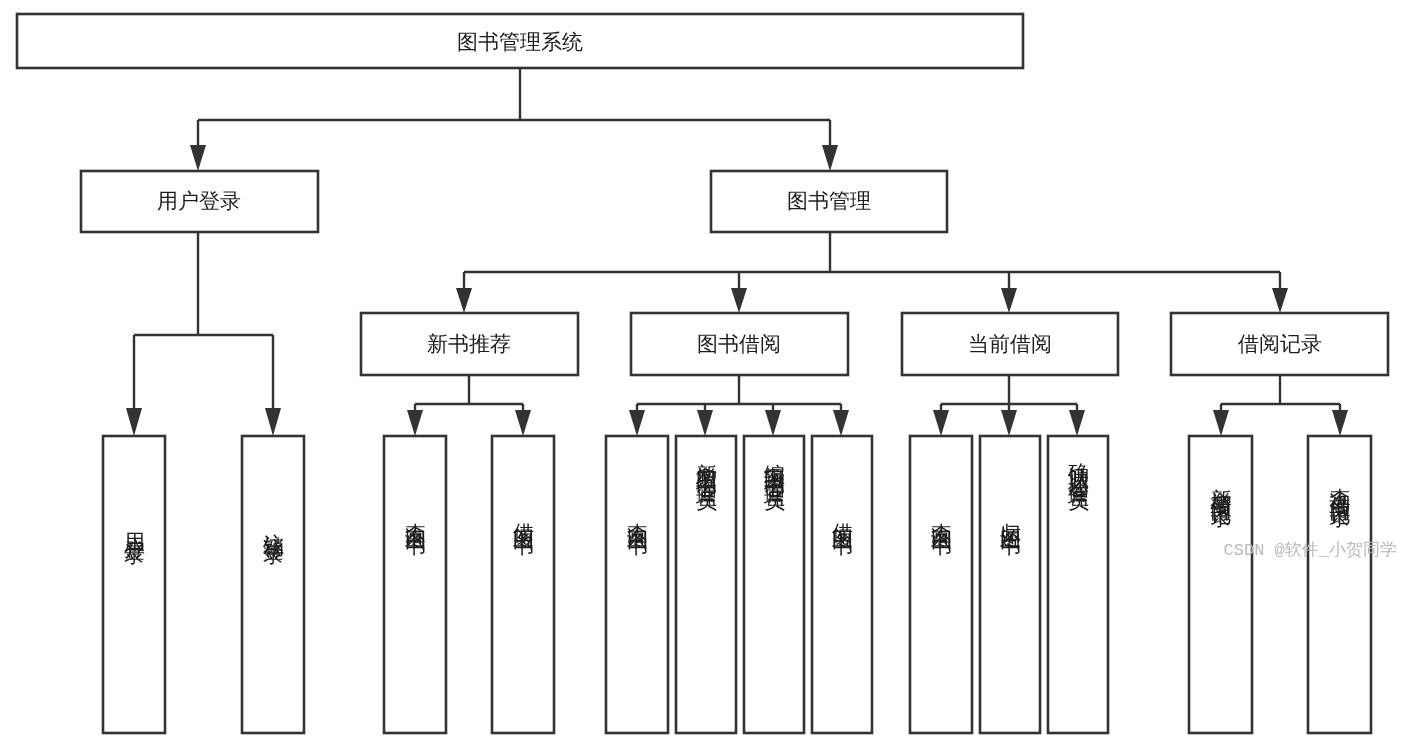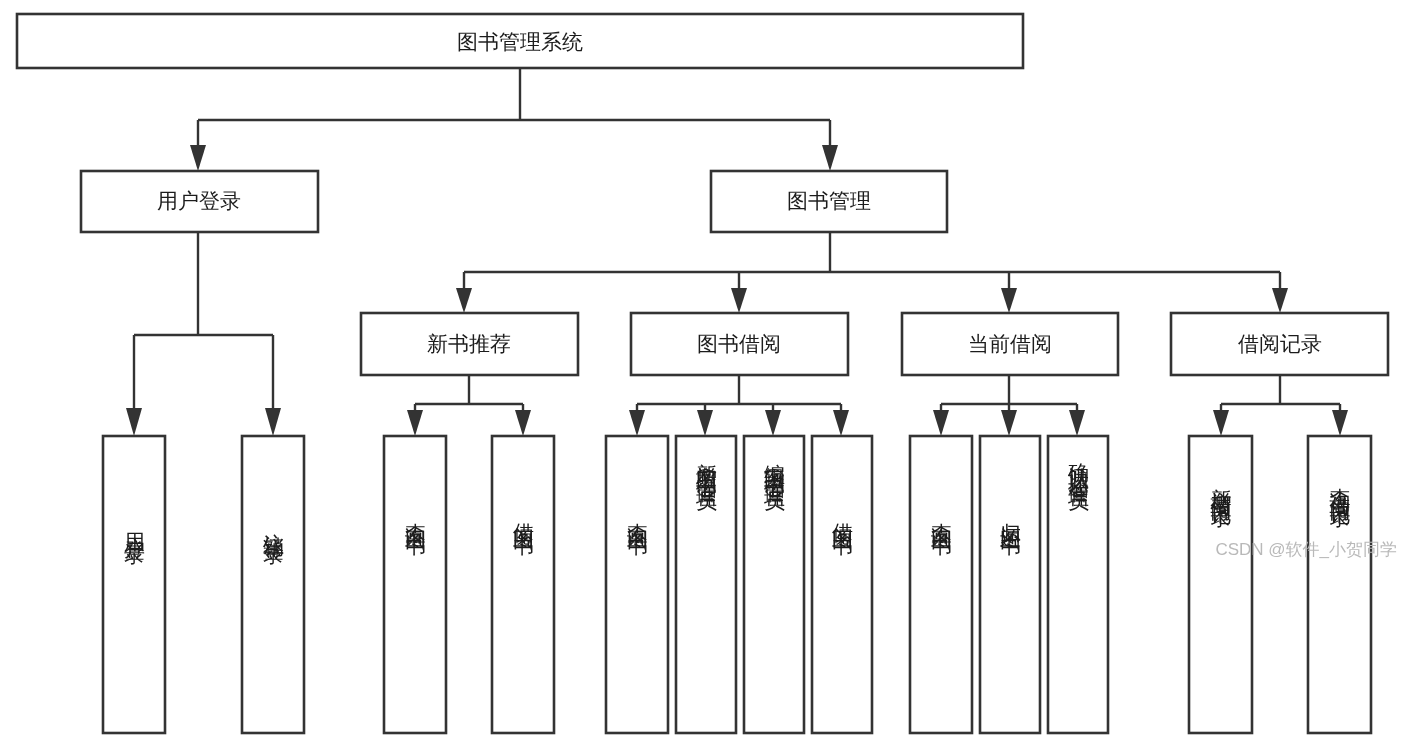--- a/index.html
+++ b/index.html
@@ -64,21 +64,21 @@
     font-size: 21px;
     line-height: 1;
     color: #1c1c1c;
     letter-spacing: 4px;
     white-space: nowrap;
   }
   .watermark {
     position: absolute;
     right: 8px;
     bottom: 6px;
-    font-family: Liberation Sans, sans-serif;
+    font-family: Liberation Mono, monospace;
     font-size: 17px;
     color: #b9b9b9;
     white-space: nowrap;
     pointer-events: none;
   }
 </style>
 </head>
 <body>
 
 <div id="diagram-root">

